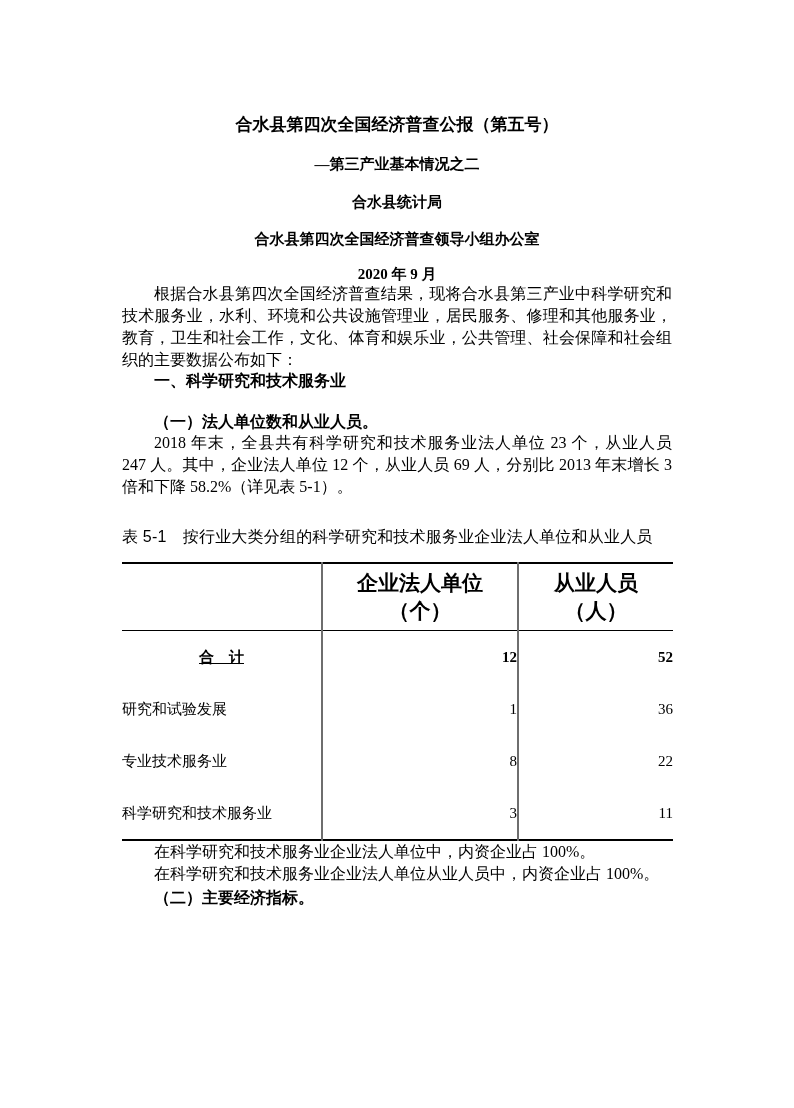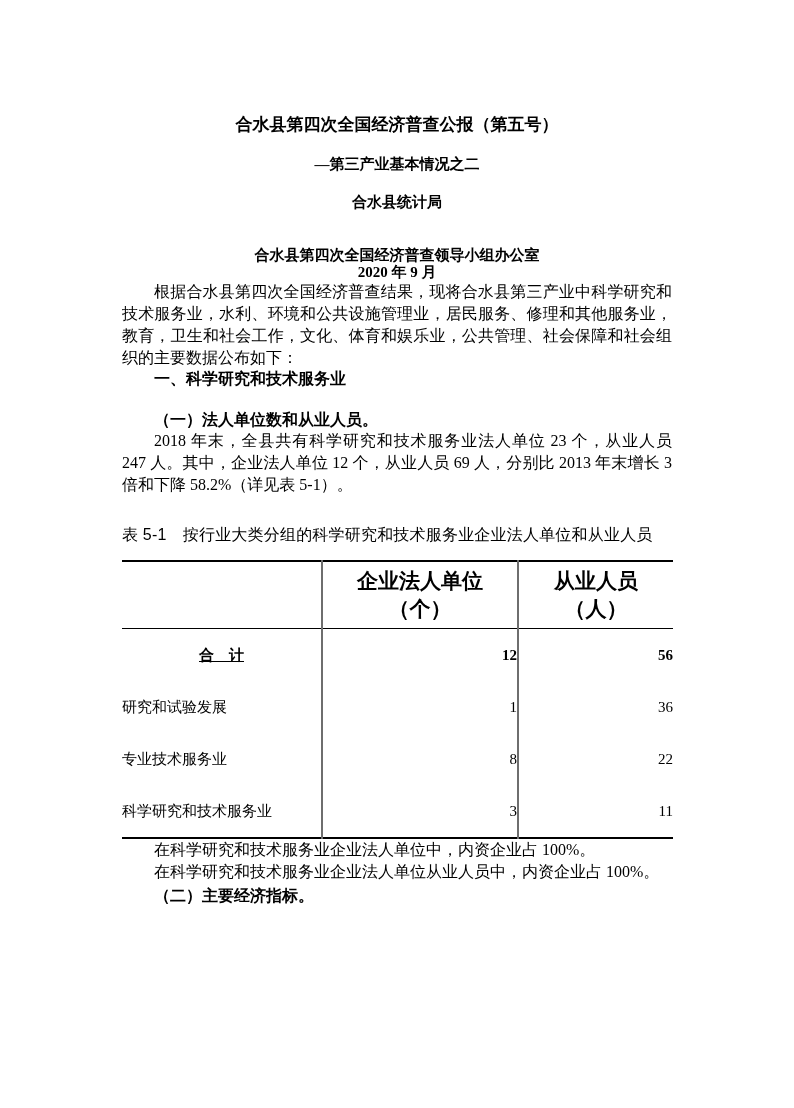--- a/index.html
+++ b/index.html
@@ -29,22 +29,22 @@
     margin: 0 0 21px 0;
   }
   .center-line {
     font-family: Liberation Serif, serif;
     font-size: 15px;
     font-weight: bold;
     line-height: 17px;
     text-align: center;
   }
   .subtitle { margin-bottom: 21px; }
-  .org1 { margin-bottom: 36px; }
-  .org2 { }
+  .org1 { margin-bottom: 20px; }
+  .org2 { margin-bottom: 18px; }
   .doc-date {
     font-family: "Liberation Serif", "DejaVu Serif", serif;
     font-size: 15px;
     font-weight: bold;
     line-height: 17px;
     text-align: center;
     margin: 0;
   }
   p.body-text {
     font-size: 16px;
@@ -155,21 +155,21 @@
       <tr>
         <th></th>
         <th class="vline">企业法人单位（个）</th>
         <th class="vline">从业人员（人）</th>
       </tr>
     </thead>
     <tbody>
       <tr class="total-row">
         <td class="row-label">合　计</td>
         <td class="num vline">12</td>
-        <td class="num vline">56</td>
+        <td class="num vline">52</td>
       </tr>
       <tr>
         <td class="row-label">研究和试验发展</td>
         <td class="num vline">1</td>
         <td class="num vline">36</td>
       </tr>
       <tr>
         <td class="row-label">专业技术服务业</td>
         <td class="num vline">8</td>
         <td class="num vline">22</td>

